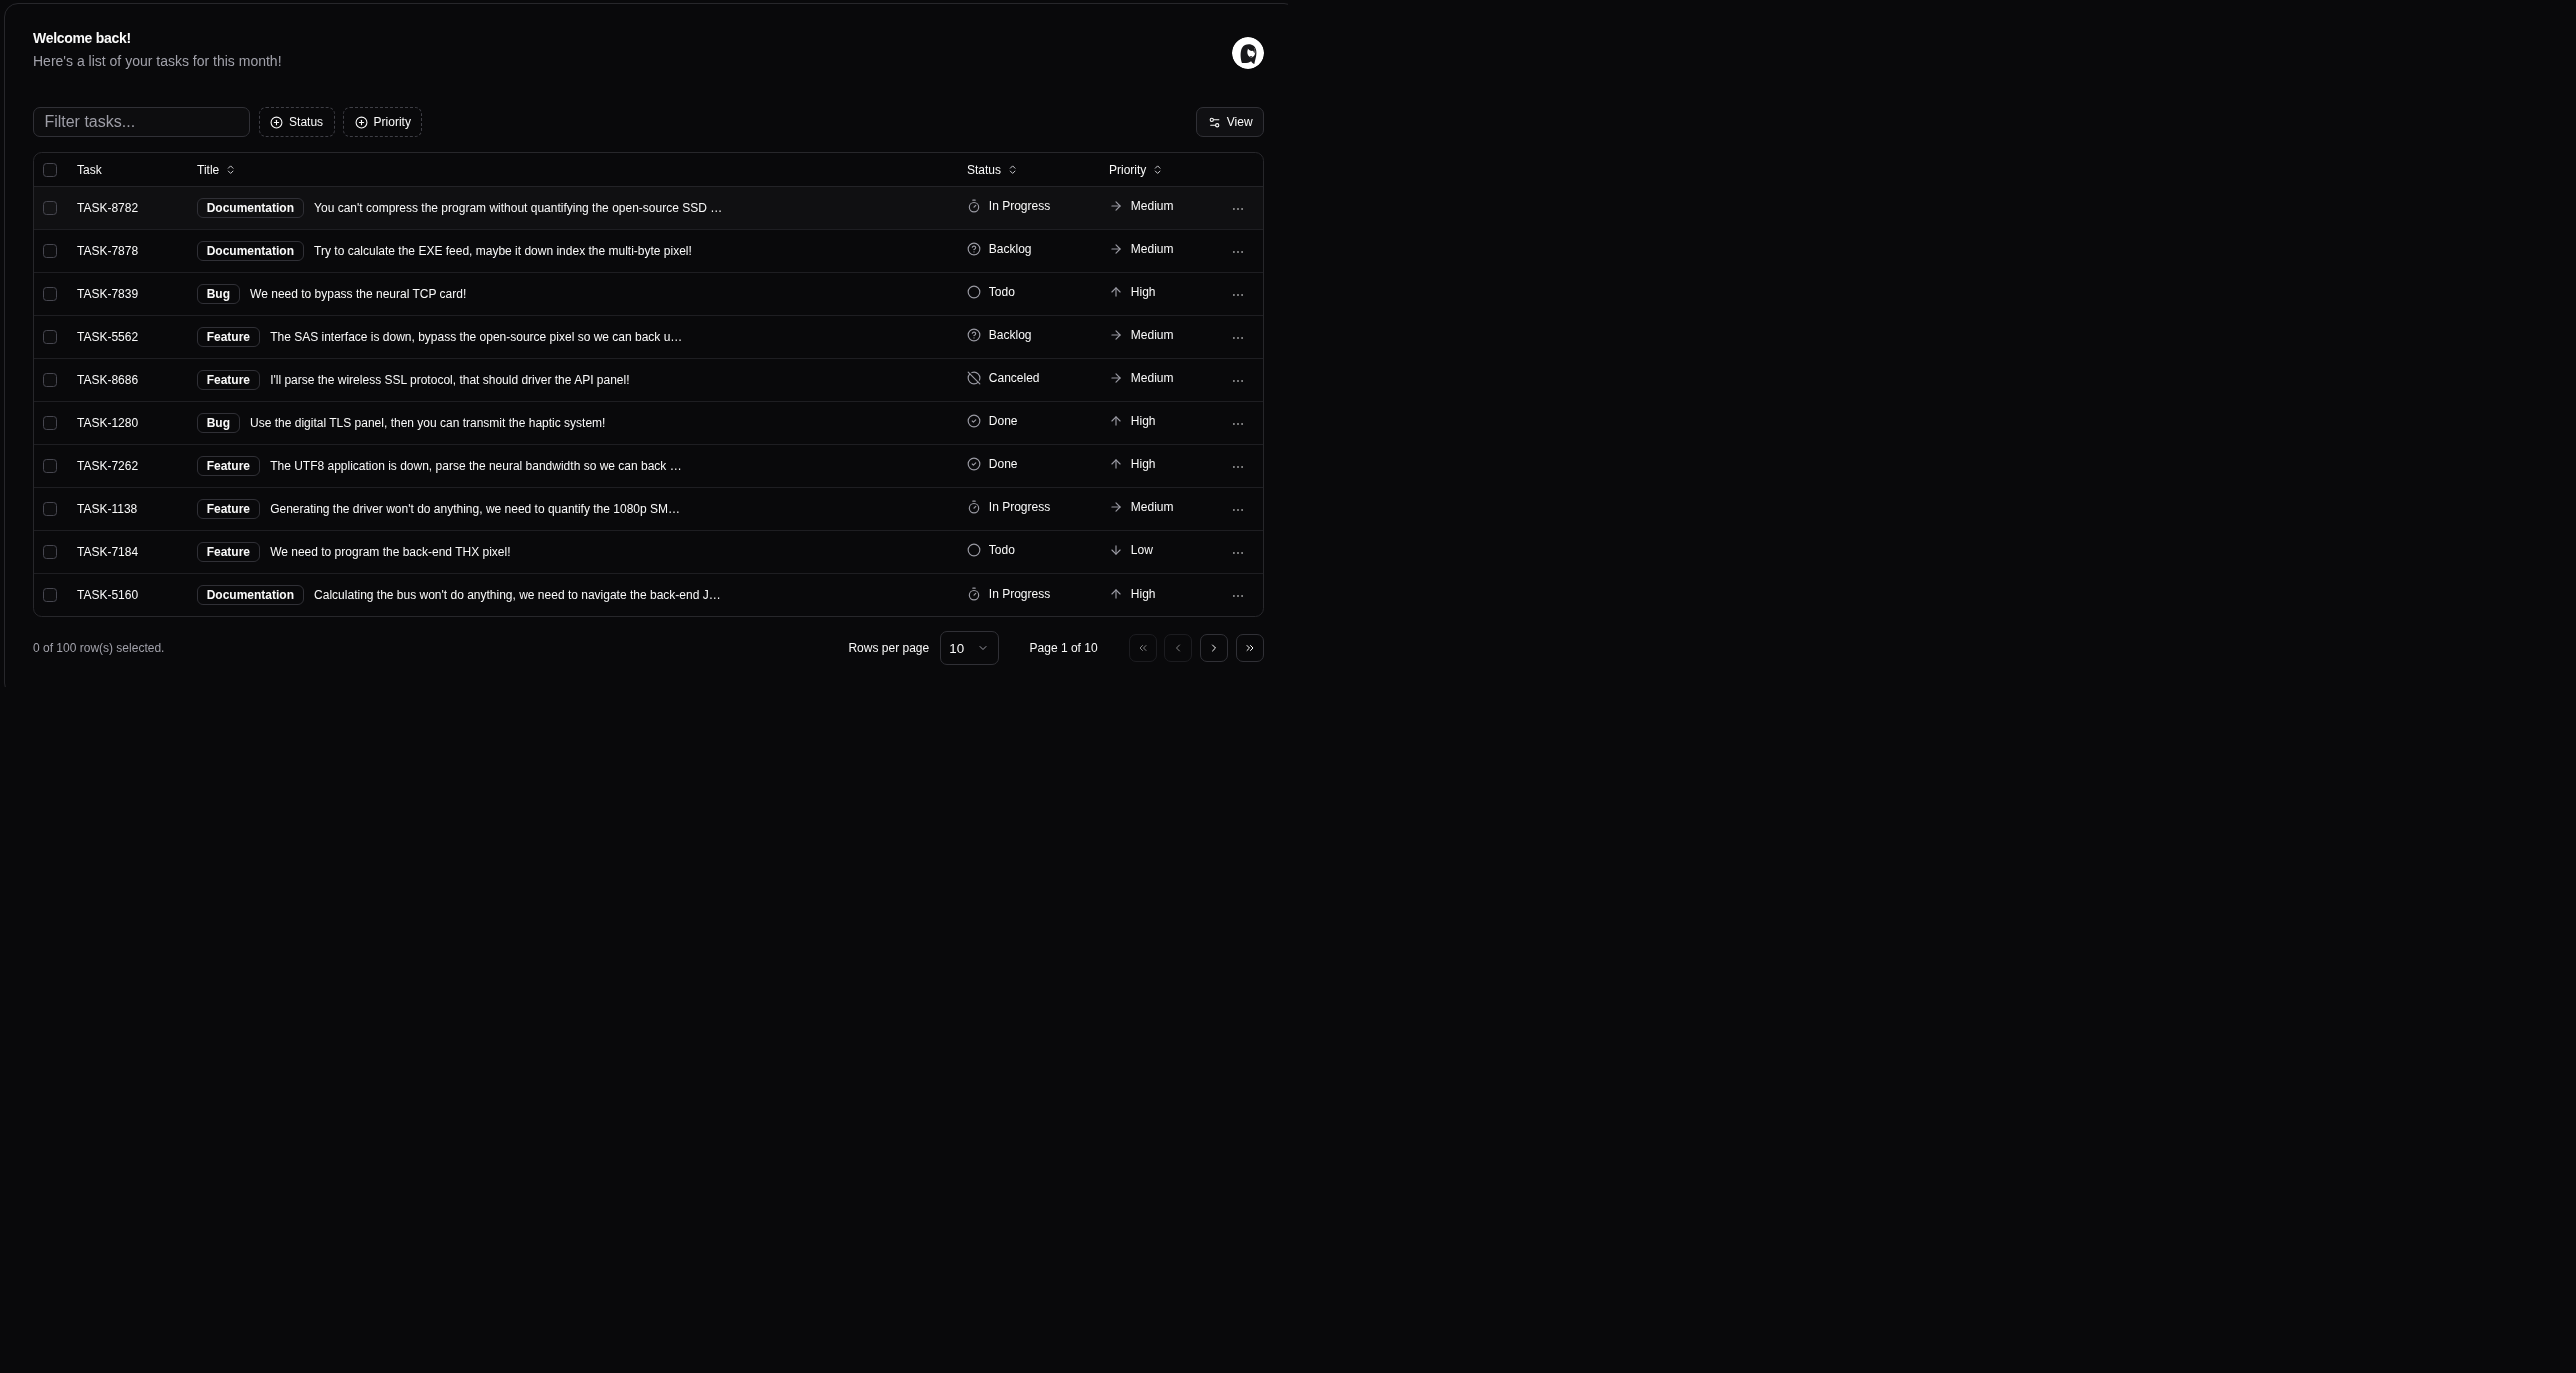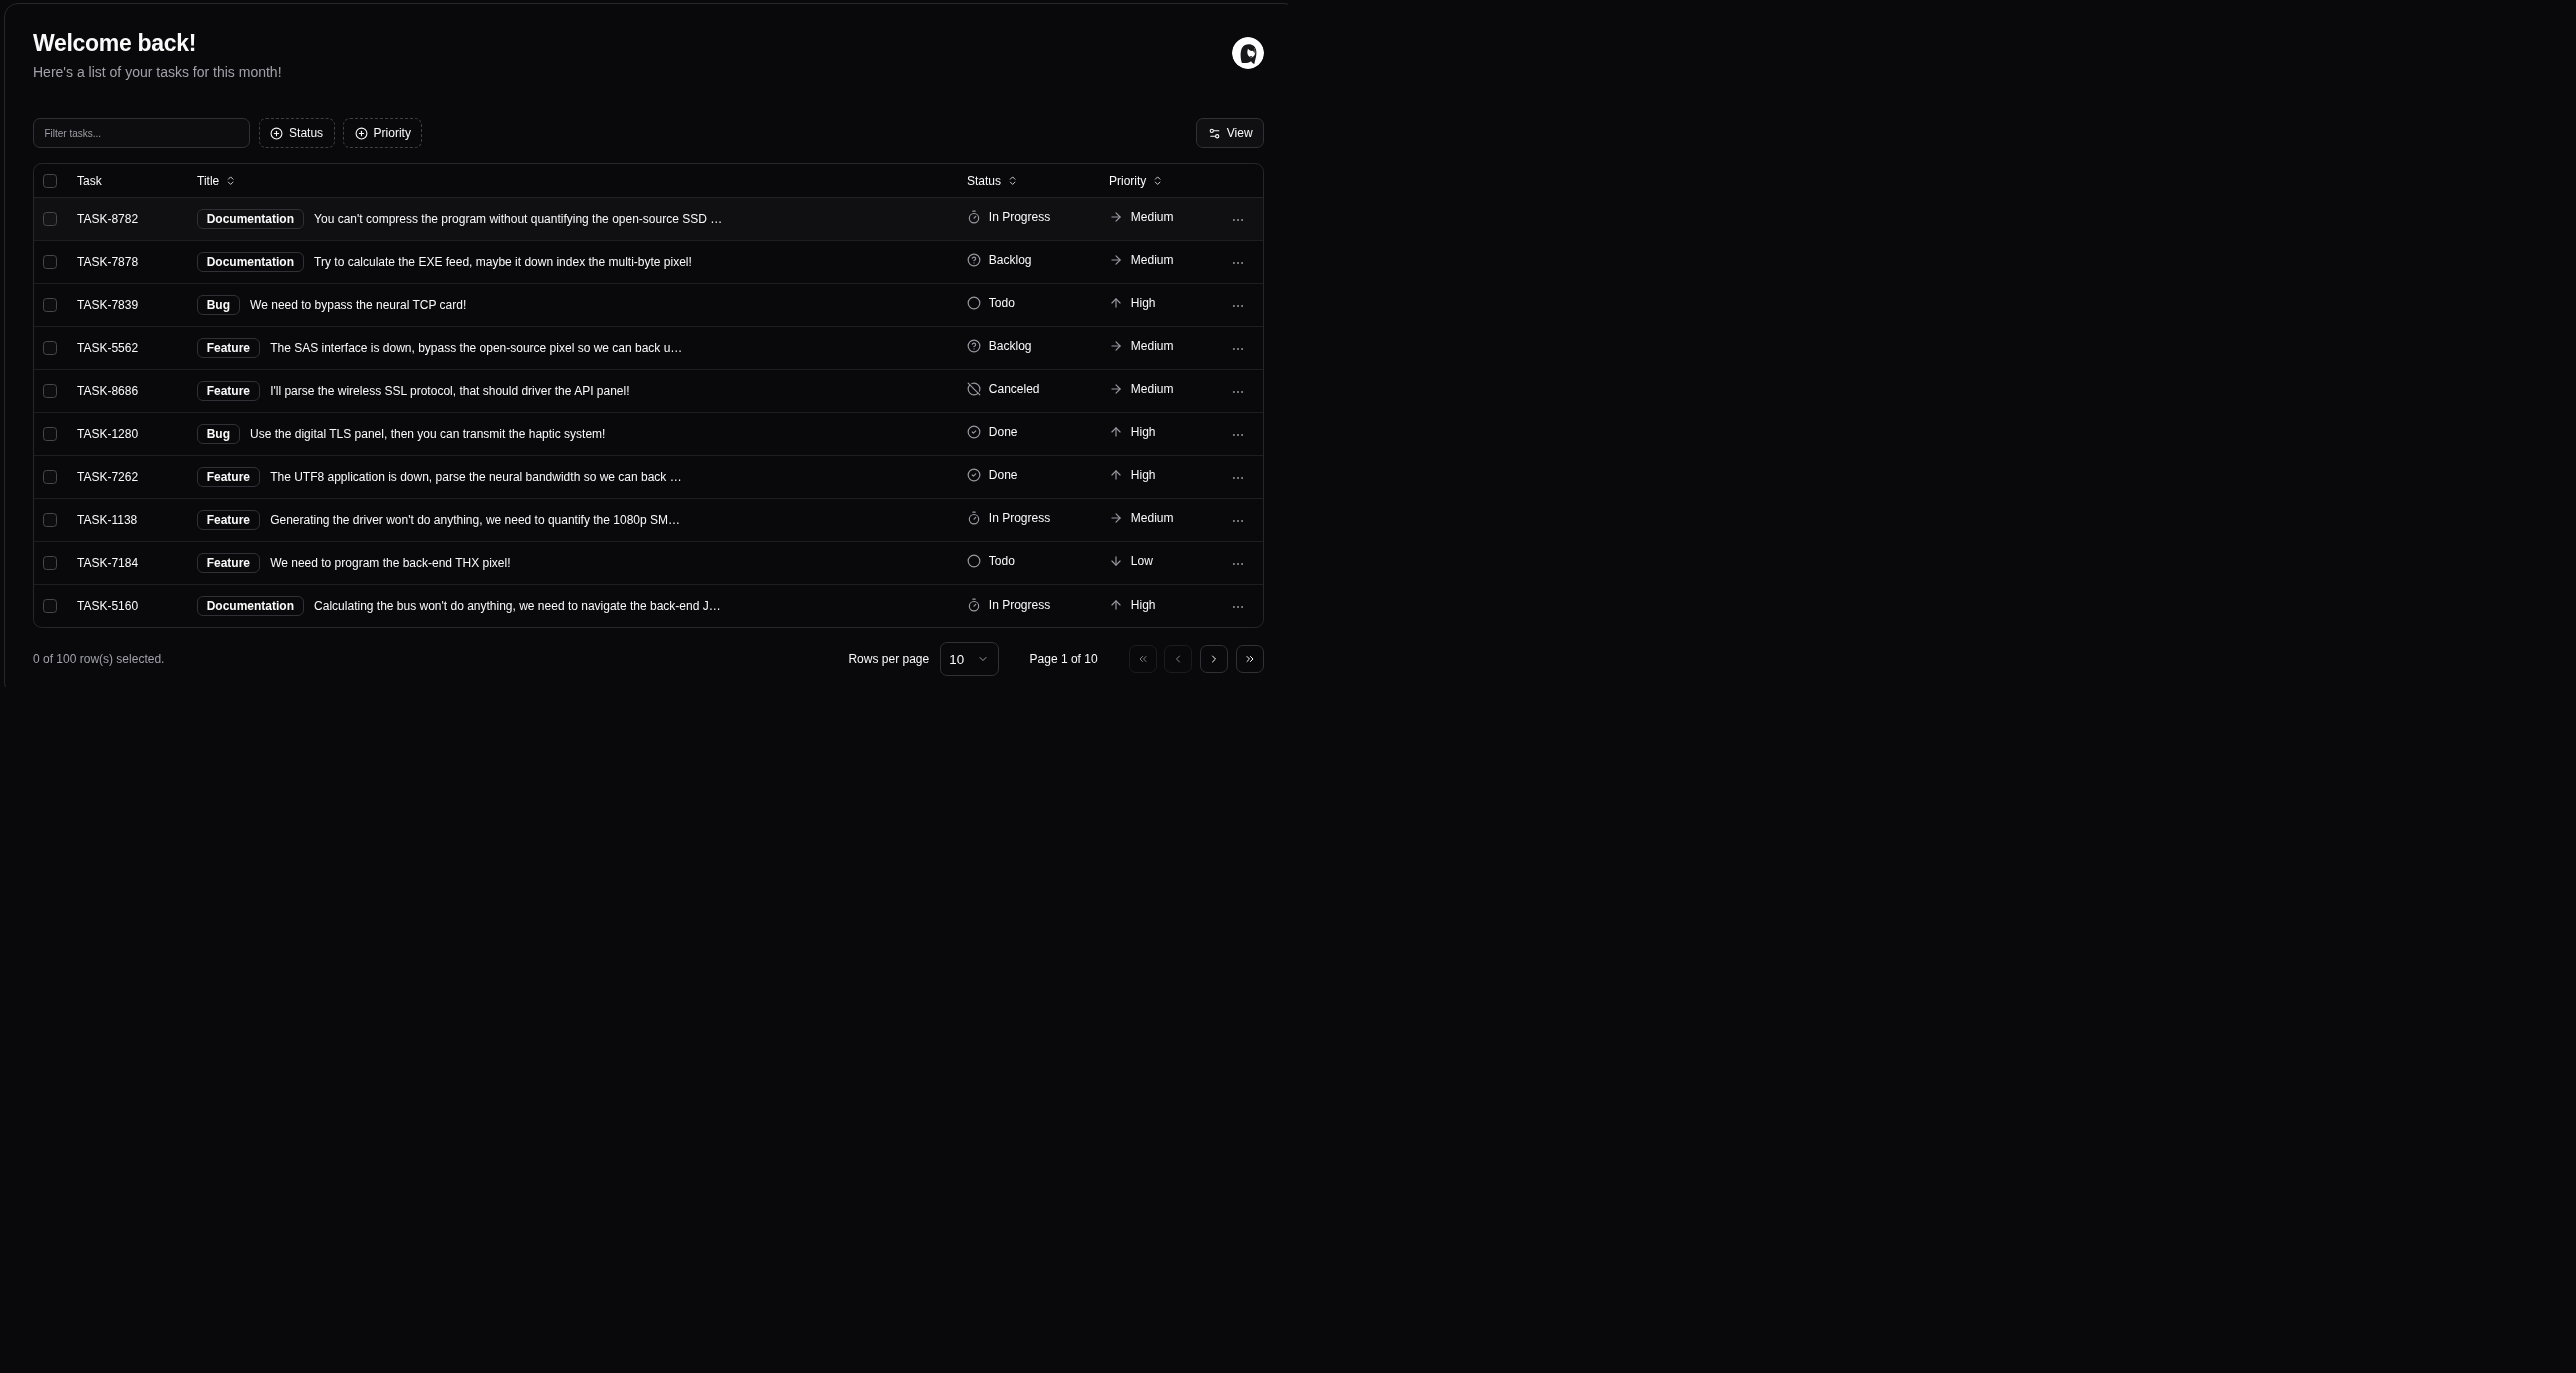--- a/index.html
+++ b/index.html
@@ -9,30 +9,30 @@
     background:#09090b; color:#fafafa;
     font-family:"Liberation Sans", sans-serif; font-size:12px;
     -webkit-font-smoothing:antialiased;
   }
   .frame { position:absolute; left:4.3px; top:2.6px; right:-10.4px; bottom:-10.4px;
     border:0.9px solid #27272b; border-radius:14px; pointer-events:none; }
   .content { position:relative; padding:29.5px 24px 0 33px; }
 
   
   .page-header { display:flex; justify-content:space-between; align-items:flex-start; }
-  .page-title { font-size:23px; font-weight:700; letter-spacing:-0.3px; margin:0; }
+  .page-title { font-size:14px; font-weight:700; letter-spacing:-0.3px; margin:0; }
   .page-subtitle { margin-top:7.8px; font-size:14px; color:#a1a1aa; }
   .avatar { width:32px; height:32px; border-radius:50%; overflow:hidden; margin-top:7.8px; cursor:pointer; flex:none; }
 
   
   .toolbar { margin-top:38px; display:flex; align-items:center; }
   .filter-input {
     width:217px; height:29.5px; background:rgba(255,255,255,0.02);
     border:0.9px solid #303036; border-radius:7px; padding:0 10.4px;
-    color:#fafafa; font-size:10px; font-family:inherit; outline:none;
+    color:#fafafa; font-size:16px; font-family:inherit; outline:none;
   }
   .filter-input::placeholder { color:#9d9da6; }
   .btn { display:inline-flex; align-items:center; gap:6px; height:29.5px; padding:0 10.4px;
     background:transparent; border-radius:7px; color:#fafafa; font-size:12px; font-weight:500;
     font-family:inherit; cursor:pointer; }
   .btn-dashed { border:0.9px dashed #3f3f46; margin-left:8.7px; }
   .btn-outline { border:0.9px solid #303036; background:#101013; margin-left:auto; }
   .i14 { width:12px; height:12px; display:inline-flex; flex:none; }
   .i15 { width:13px; height:13px; display:inline-flex; flex:none; }
   .i16 { width:14px; height:14px; display:inline-flex; flex:none; }

